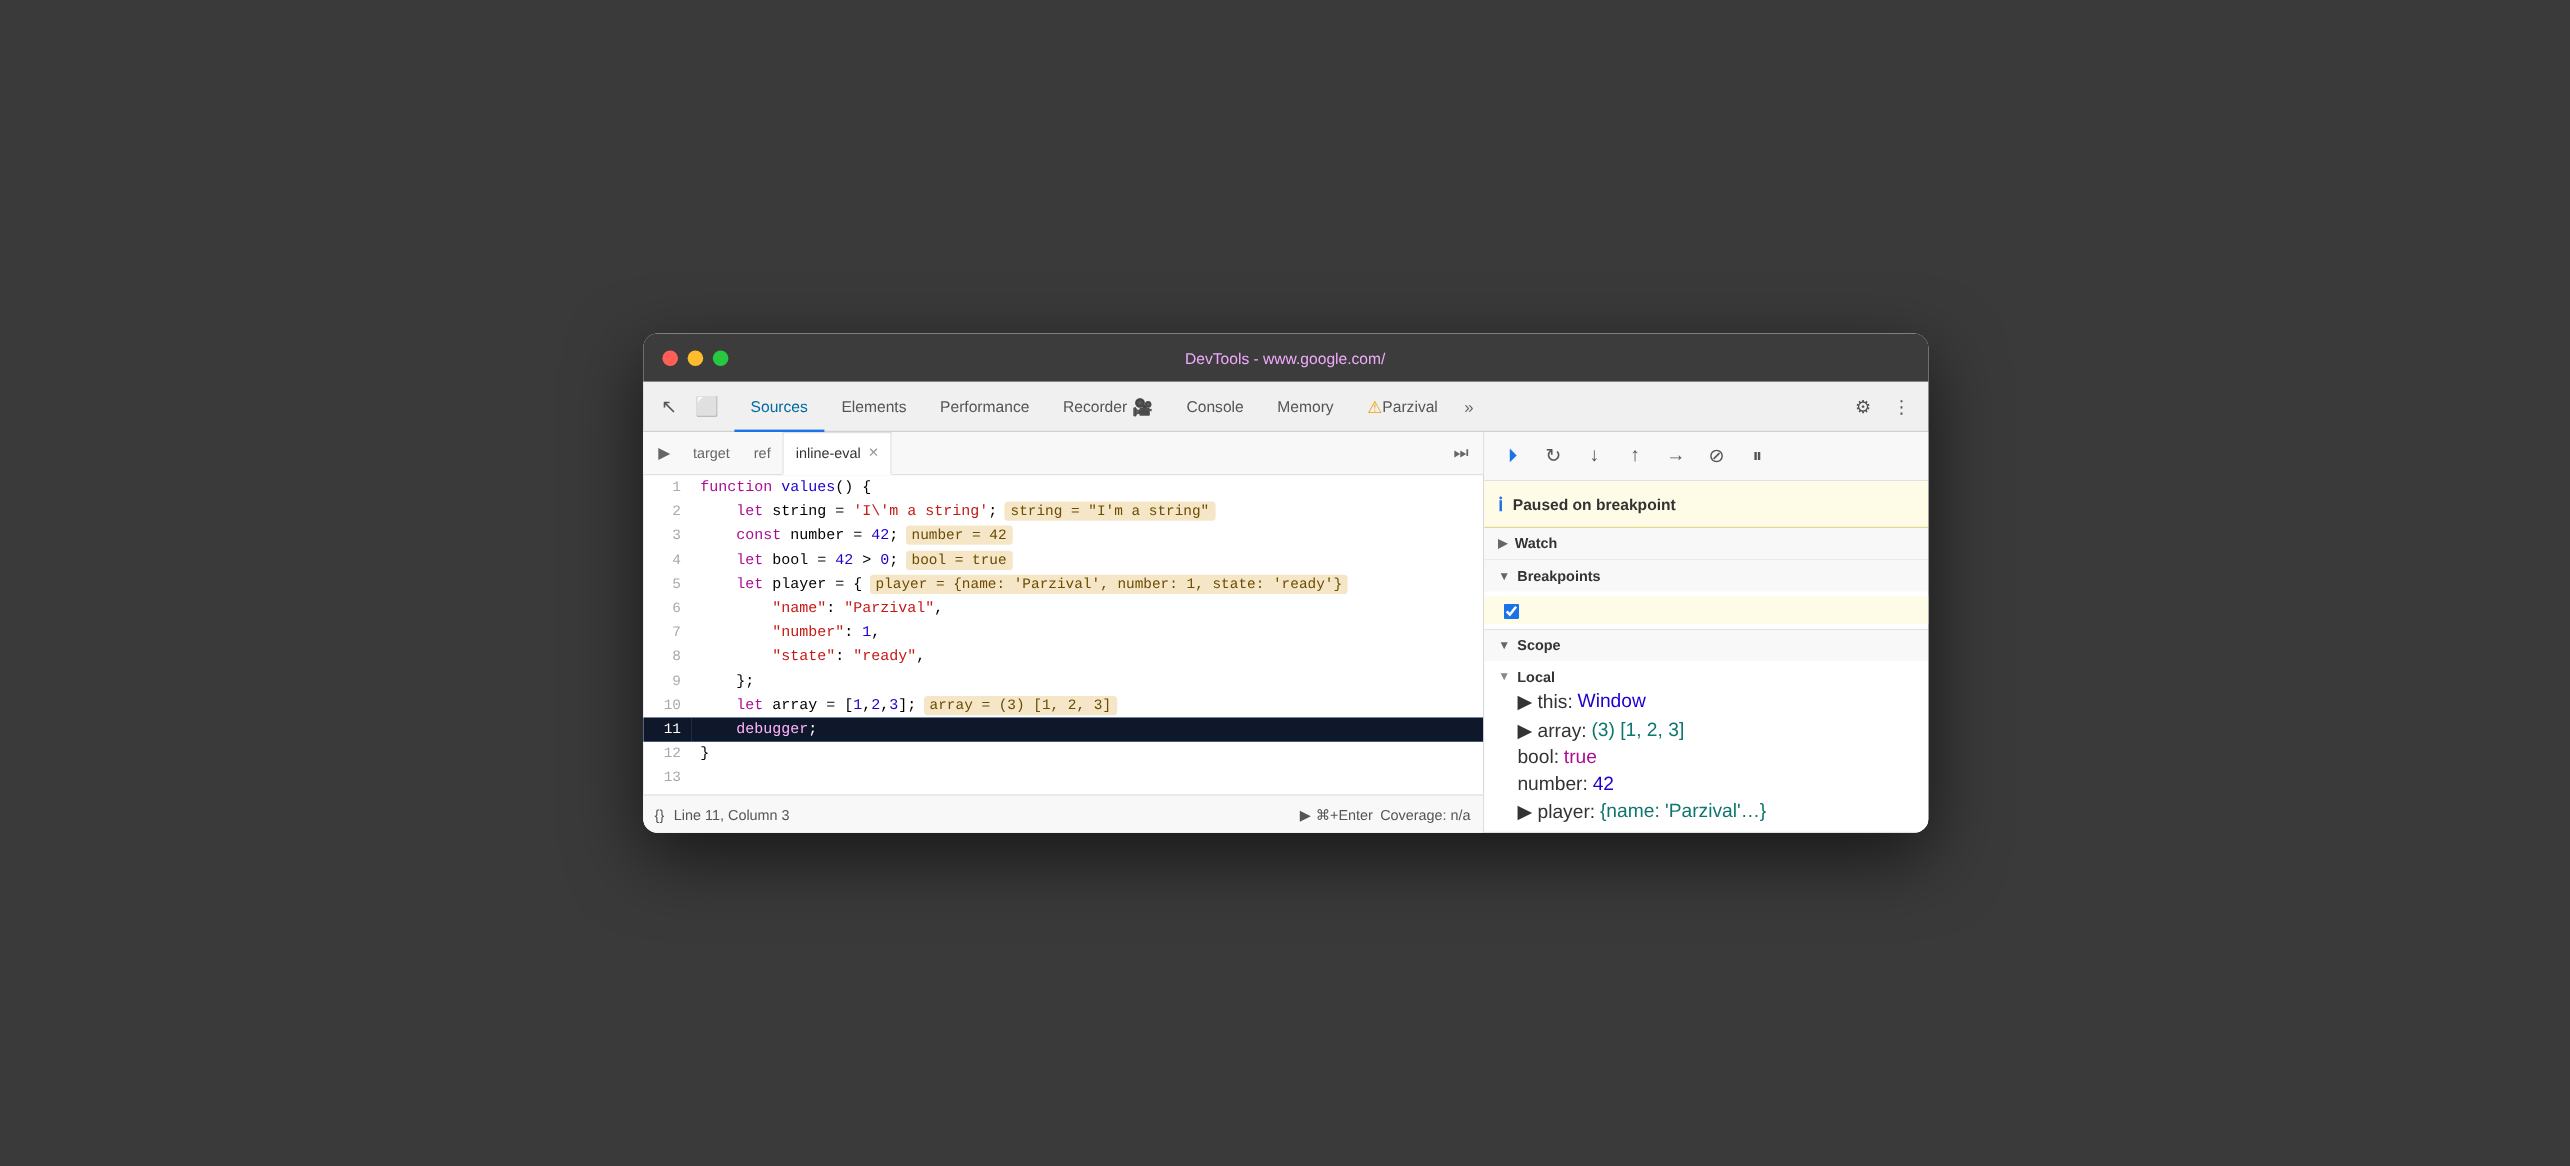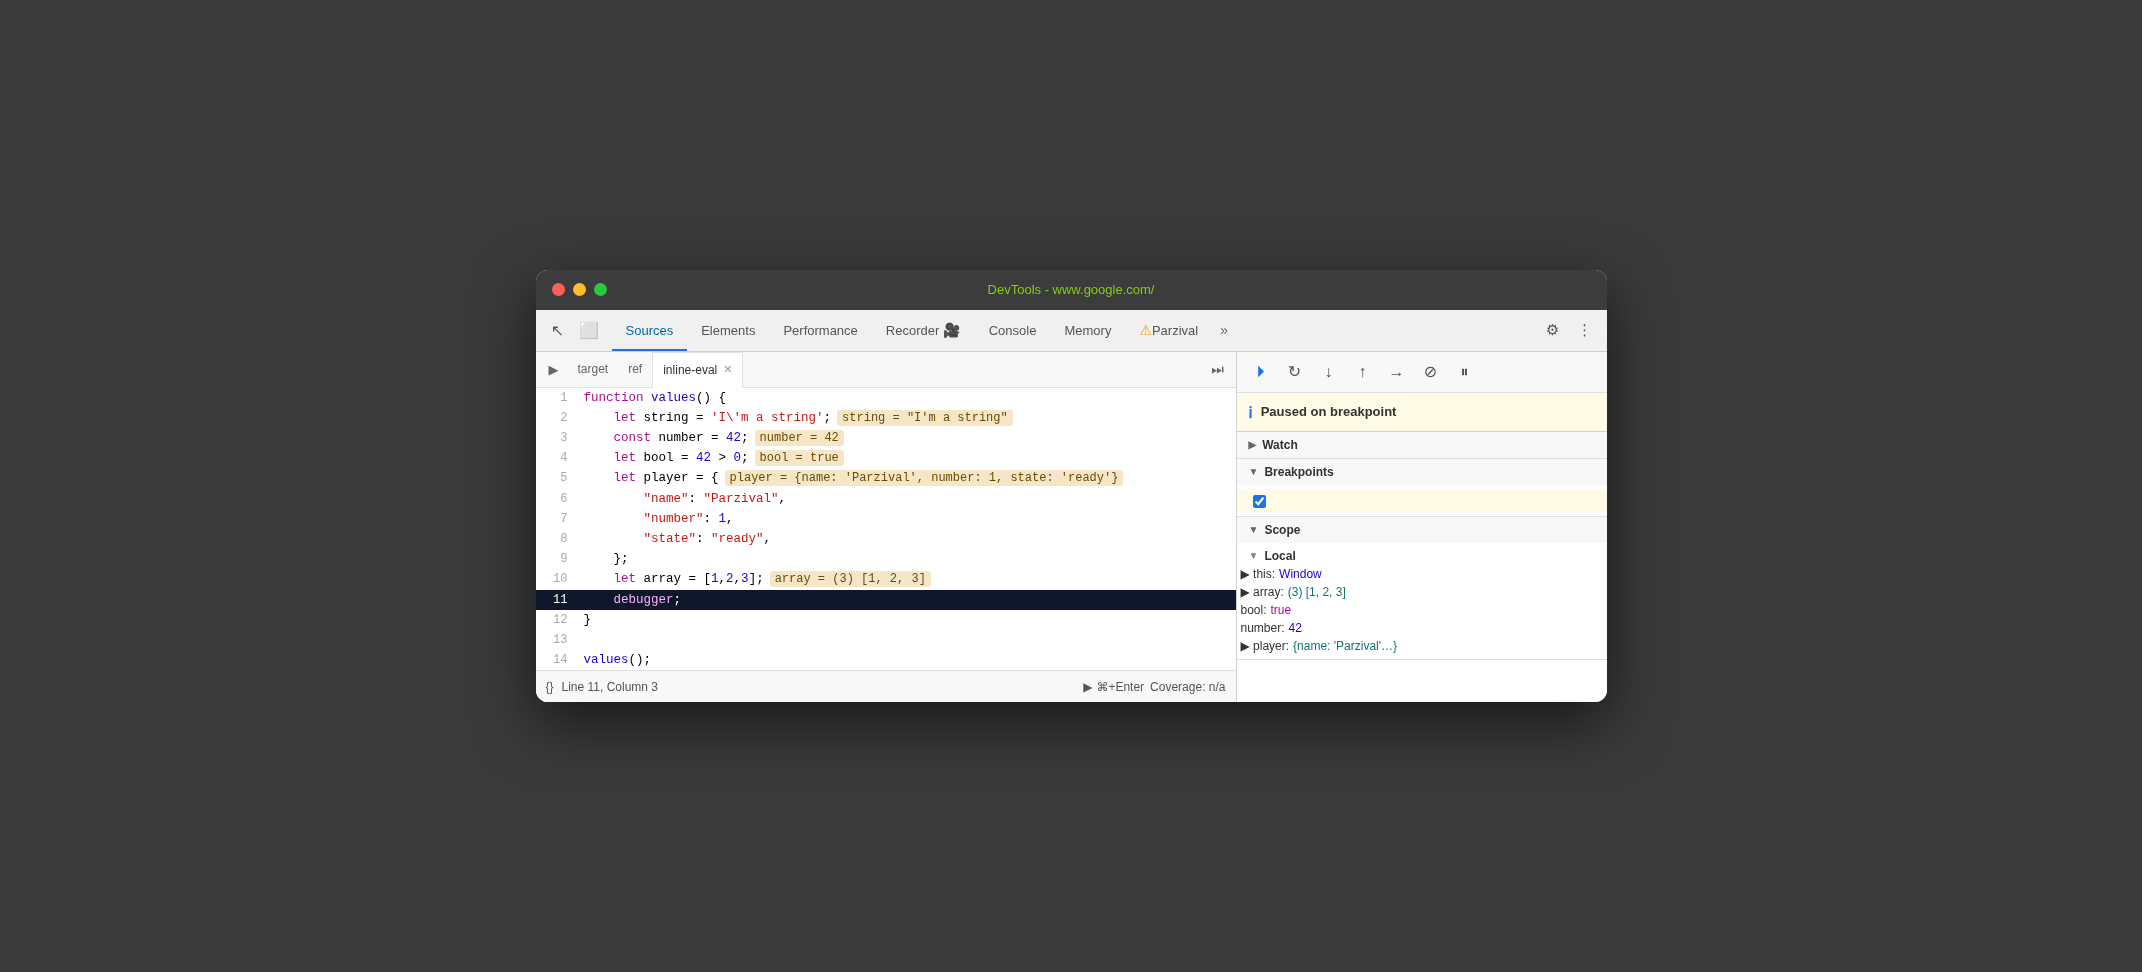--- a/index.html
+++ b/index.html
@@ -36,21 +36,21 @@
       height: 13px;
       border-radius: 50%;
     }
     .tl-red { background: #ff5f57; }
     .tl-yellow { background: #febc2e; }
     .tl-green { background: #28c840; }
     .window-title {
       position: absolute;
       left: 50%;
       transform: translateX(-50%);
-      color: #84cc16;
+      color: #f0abfc;
       font-size: 13px;
     }
     
     .tabbar {
       background: #f0f0f0;
       border-bottom: 1px solid #d0d0d0;
       display: flex;
       align-items: center;
       padding: 0 8px;
       height: 42px;
@@ -350,22 +350,22 @@
       color: #1a73e8;
       font-size: 12px;
     }
     .bp-code {
       color: #555;
       font-size: 12px;
       font-family: 'Menlo', monospace;
     }
     
     .scope-item {
-      padding: 2px 12px 2px 4px;
-      font-size: 12px;
+      padding: 2px 12px 2px 28px;
+      font-size: 16px;
       color: #333;
       display: flex;
       align-items: center;
       gap: 4px;
     }
     .scope-expand {
       color: #888;
       font-size: 10px;
       margin-right: 2px;
       cursor: pointer;
@@ -528,24 +528,20 @@
             <tr>
               <td class="line-num">12</td>
               <td class="line-content">}</td>
             </tr>
 
             <tr>
               <td class="line-num">13</td>
               <td class="line-content"> </td>
             </tr>
 
-            <tr>
-              <td class="line-num">14</td>
-              <td class="line-content"><span class="fn">values</span>();</td>
-            </tr>
           </tbody>
         </table>
       </div>
 
       <div class="status-bar">
         <span>{}</span>
         <span>Line 11, Column 3</span>
         <div class="status-bar-right">
           <span class="run-btn">
             <span>▶</span>

